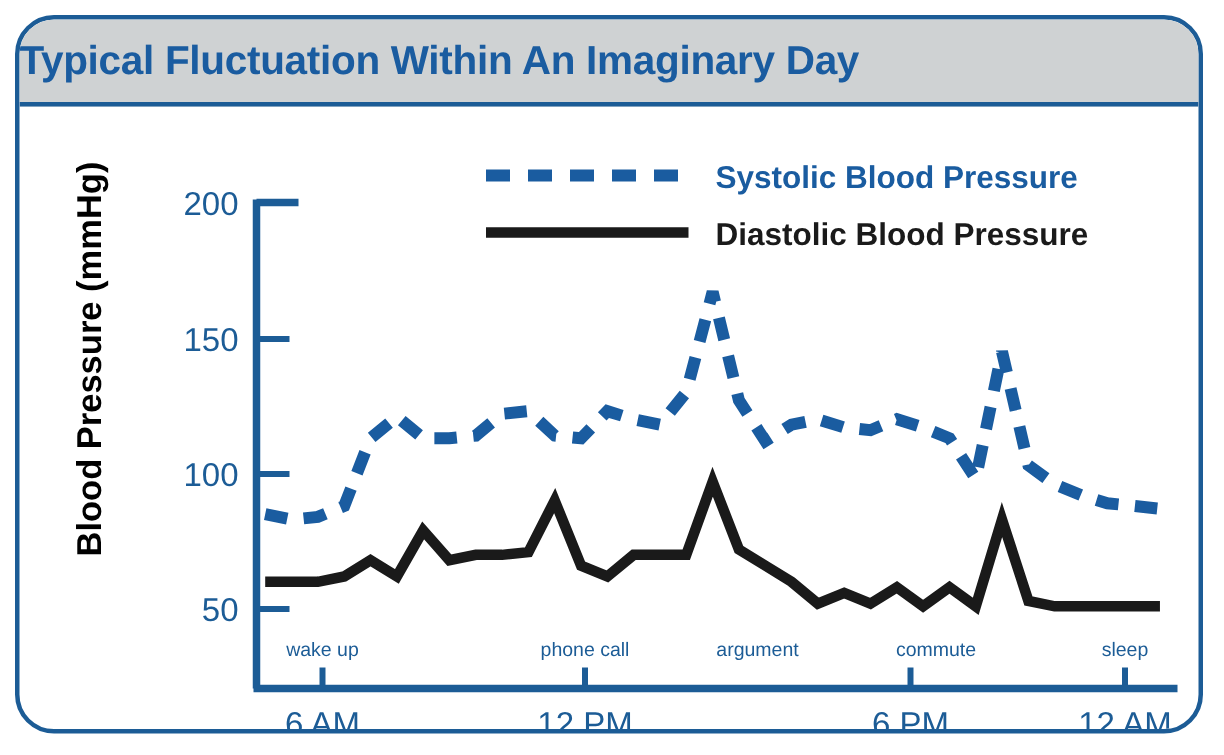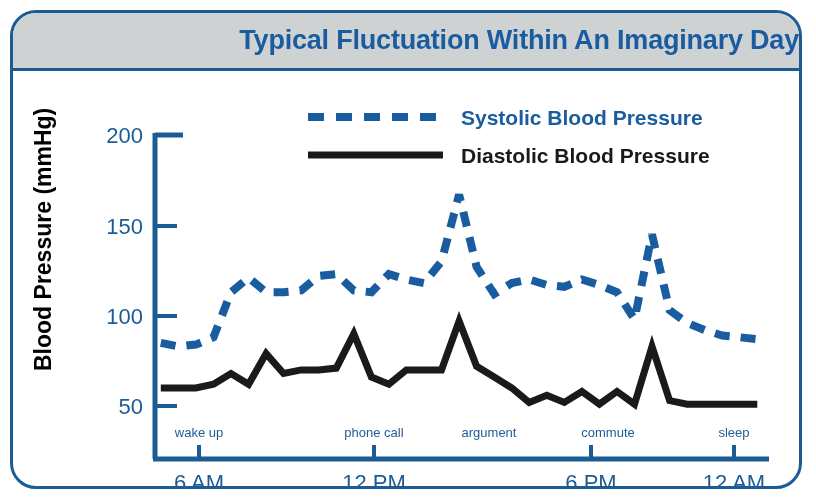--- a/index.html
+++ b/index.html
@@ -20,30 +20,30 @@
   }
   #header {
     position: absolute;
     left: 0; top: 0;
     width: 100%; height: 58px;
     background: #cfd2d3;
     border-bottom: 3px solid #1c5c96;
     box-sizing: border-box;
     display: flex;
     align-items: center;
-    justify-content: flex-end;
+    justify-content: flex-start;
   }
   #title {
     color: #1a5ca0;
     font-size: 27px;
     font-weight: bold;
     letter-spacing: -0.2px;
     white-space: nowrap;
   }
-  #plotwrap { position: absolute; left: 0; top: 58px; width: 786px; height: 352px; }
+  #plotwrap { position: absolute; left: 16px; top: 58px; width: 786px; height: 352px; }
   svg { display: block; }
   .legend-label { font-size: 21px; font-weight: bold; }
   .legend-sys { fill: #1a5ca0; }
   .legend-dia { fill: #1a1a1a; }
   .ytick { fill: #1c5c96; font-size: 22px; }
   .xtick { fill: #1c5c96; font-size: 22px; }
   .annot { fill: #1c5c96; font-size: 13px; }
   .ylabel {
     fill: #000000; font-size: 23px; font-weight: bold;
   }

